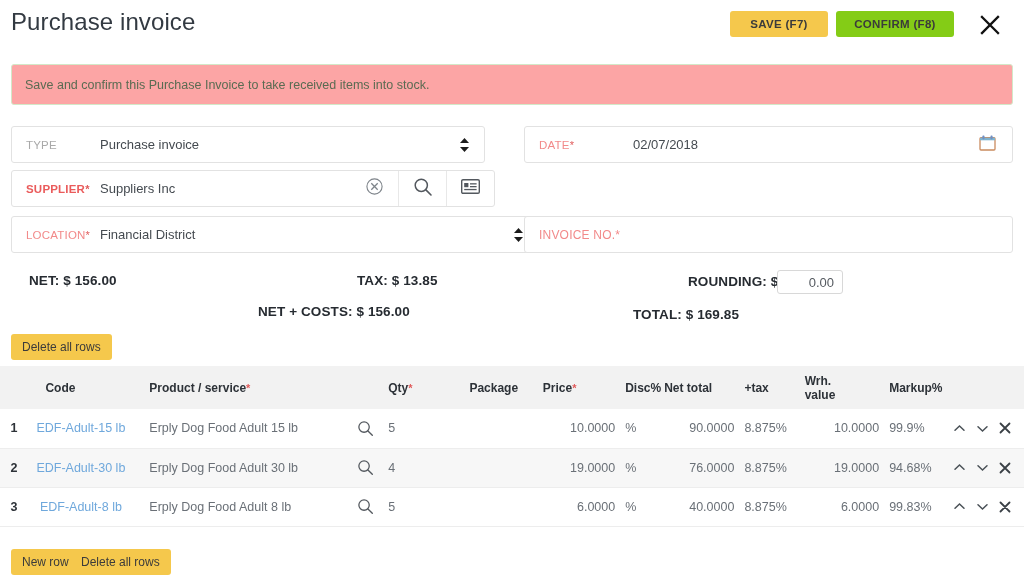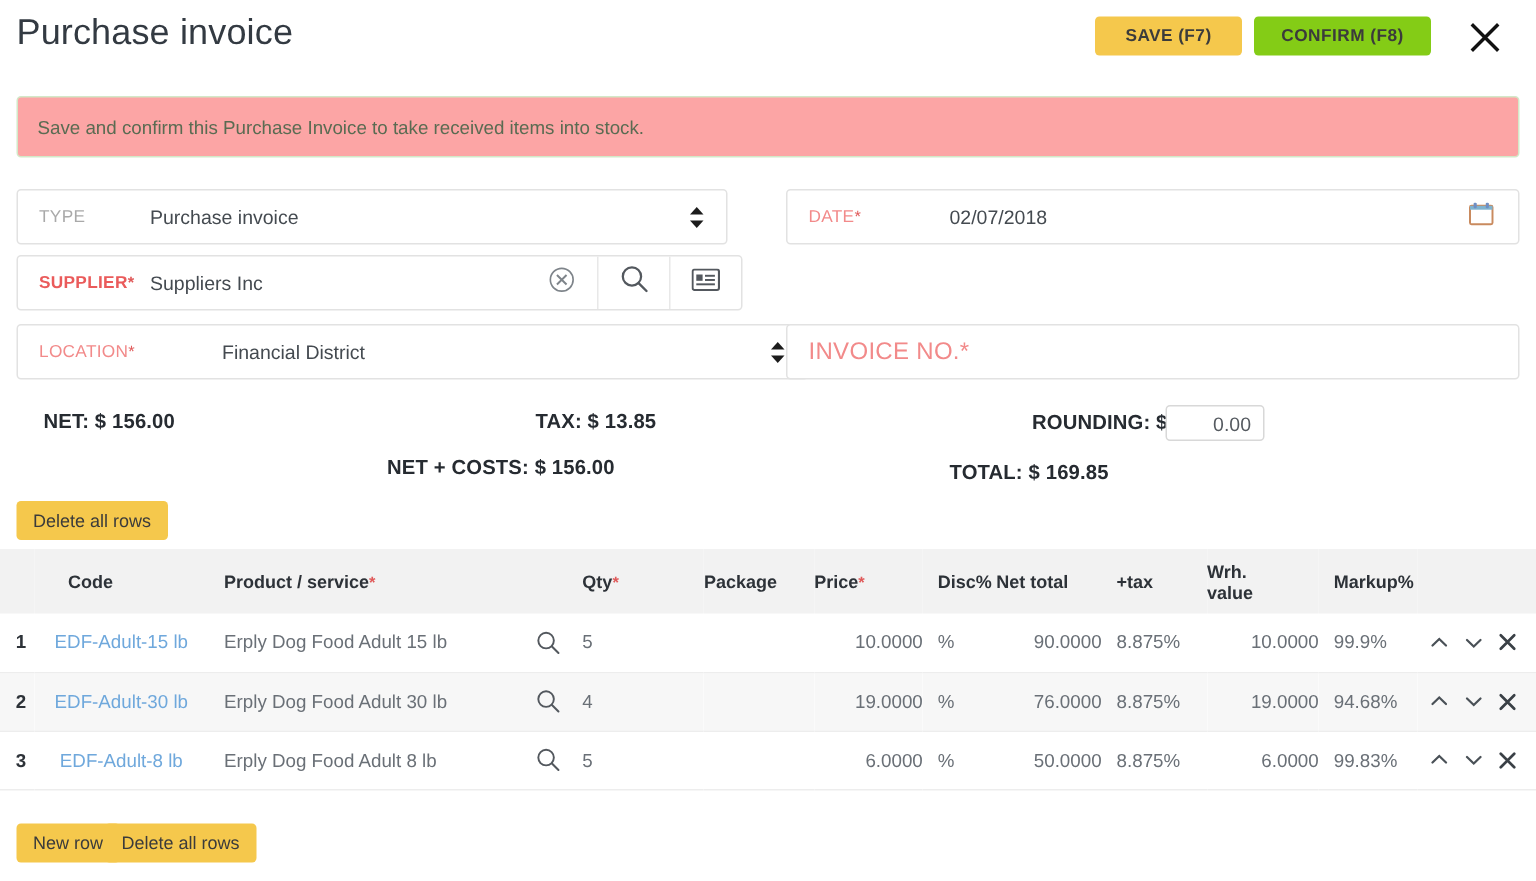--- a/index.html
+++ b/index.html
@@ -78,21 +78,21 @@
   .lbl-req-light { color: #f28a8a; font-weight: normal; }
   .field-value {
     font-size: 13px; color: #444a50;
   }
   .field-placeholder {
     font-size: 13px; color: #bdbdbd; letter-spacing: 0.2px;
   }
 
   .fld-type     { left: 11px;  top: 126px; width: 474px; }
   .fld-supplier { left: 11px;  top: 170px; width: 484px; }
-  .fld-location { left: 11px;  top: 216px; width: 528px; gap: 48px; }
+  .fld-location { left: 11px;  top: 216px; width: 528px; }
   .fld-date     { left: 524px; top: 126px; width: 489px; }
   .fld-regno    { left: 524px; top: 170px; width: 489px; }
   .fld-invno    { left: 524px; top: 216px; width: 489px; }
 
   .lbl-slot { width: 88px; padding-left: 14px; flex: 0 0 auto; }
   .lbl-slot-r { width: 108px; padding-left: 14px; flex: 0 0 auto; }
 
   .spinner-icon {
     position: absolute; right: 14px; top: 50%;
     transform: translateY(-50%);
@@ -289,21 +289,21 @@
           <rect x="1" y="3.2" width="15" height="2.6" fill="#7fb3cf"></rect>
           <rect x="3.4" y="1.1" width="2.1" height="3.7" rx="0.8" fill="#6f8fc4"></rect>
           <rect x="11.5" y="1.1" width="2.1" height="3.7" rx="0.8" fill="#6f8fc4"></rect>
         </svg>
       </span>
     </span>
   </div>
 
 
   <div class="field fld-invno">
-    <span class="lbl-slot-r field-label lbl-req-light" style="font-size:16px;">INVOICE NO.*</span>
+    <span class="lbl-slot-r field-label lbl-req-light" style="font-size:12px;">INVOICE NO.*</span>
   </div>
 
   <div class="total-line t-net">NET: $ 156.00</div>
   <div class="total-line t-tax">TAX: $ 13.85</div>
   <div class="total-line t-netcosts">NET + COSTS: $ 156.00</div>
   <div class="total-line t-rounding">ROUNDING: $</div>
   <input class="rounding-input" type="text" value="0.00" style="">
   <div class="total-line t-total">TOTAL: $ 169.85</div>
 
   <button class="btn-yellow btn-del-top">Delete all rows</button>
@@ -435,21 +435,21 @@
               <svg width="17" height="17" viewBox="0 0 20 20" style="vertical-align:middle">
                 <circle cx="8.3" cy="8.3" r="6.1" fill="none" stroke="#53585e" stroke-width="1.5"></circle>
                 <path d="M12.9 12.9 L18 18" stroke="#53585e" stroke-width="1.6" stroke-linecap="round"></path>
               </svg>
             </span>
           </td>
           <td class="c-qty">5</td>
           <td class="c-pkg"></td>
           <td class="c-price">6.0000</td>
           <td class="c-disc">%</td>
-          <td class="c-net">50.0000</td>
+          <td class="c-net">40.0000</td>
           <td class="c-tax">8.875%</td>
           <td class="c-wrh">6.0000</td>
           <td class="c-mk">99.83%</td>
           <td class="c-act">
             <span class="row-actions">
               <span class="act-btn">
                 <svg width="13" height="13" viewBox="0 0 13 13">
                     <path d="M2 8.3 L6.5 4 L11 8.3" fill="none" stroke="#4a5157" stroke-width="1.5" stroke-linecap="round"></path>
                   </svg>
               </span>

